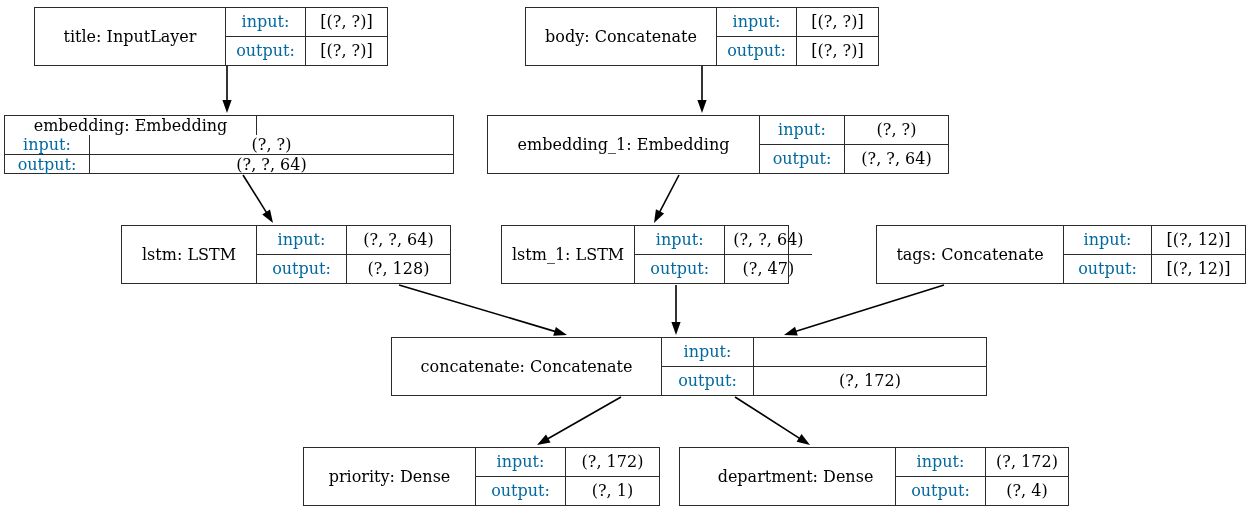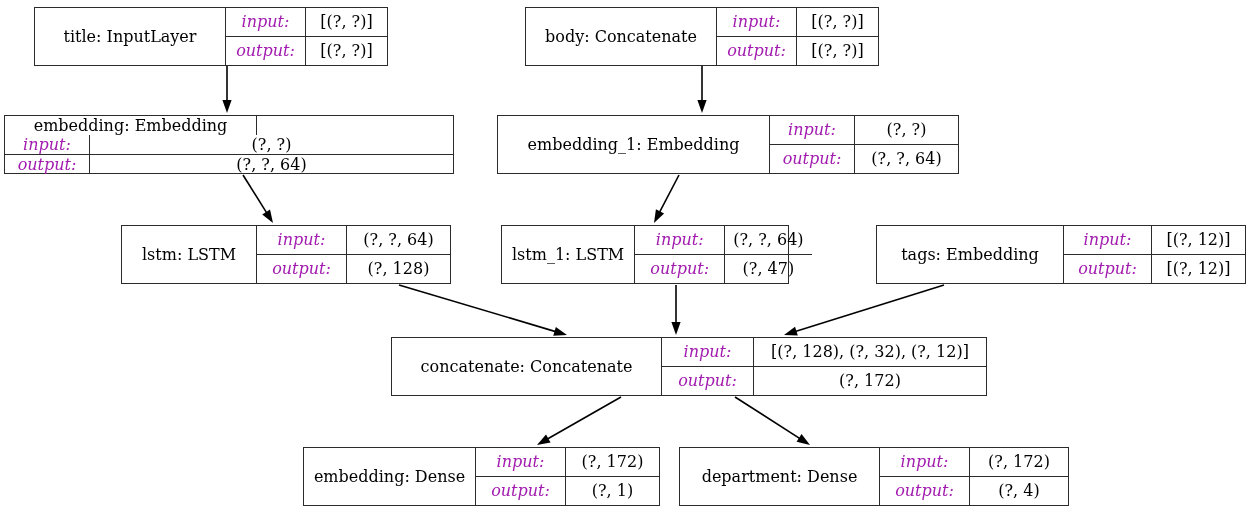--- a/index.html
+++ b/index.html
@@ -50,25 +50,24 @@
   }
   .io-row.first {
     border-bottom: 1px solid #2b2b2b;
   }
   .io-label {
     box-sizing: border-box;
     display: flex;
     align-items: center;
     justify-content: center;
     font-size: 16px;
-    color: #a21caf;
+    color: #0369a1;
     white-space: nowrap;
     border-right: 1px solid #2b2b2b;
     padding: 0 8px;
-    font-style: italic;
   }
   .io-value {
     box-sizing: border-box;
     display: flex;
     align-items: center;
     justify-content: center;
     font-size: 16px;
     color: #000000;
     white-space: nowrap;
     flex: 1 1 auto;
@@ -158,21 +157,21 @@
           <div class="io-row first">
             <div class="io-label" style="width: 85px;">input:</div>
             <div class="io-value">(?, ?)</div>
           </div>
           <div class="io-row ">
             <div class="io-label" style="width: 85px;">output:</div>
             <div class="io-value">(?, ?, 64)</div>
           </div>
         </div>
       </div>
-      <div class="node" style="left: 497px; top: 115px; width: 462px; height: 59px;">
+      <div class="node" style="left: 487px; top: 115px; width: 462px; height: 59px;">
         <div class="node-name" style="width: 272px;">embedding_1: Embedding</div>
         <div class="io-table">
           <div class="io-row first">
             <div class="io-label" style="width: 85px;">input:</div>
             <div class="io-value">(?, ?)</div>
           </div>
           <div class="io-row ">
             <div class="io-label" style="width: 85px;">output:</div>
             <div class="io-value">(?, ?, 64)</div>
           </div>
@@ -198,59 +197,58 @@
             <div class="io-label" style="width: 90px;">input:</div>
             <div class="io-value">(?, ?, 64)</div>
           </div>
           <div class="io-row ">
             <div class="io-label" style="width: 90px;">output:</div>
             <div class="io-value">(?, 47)</div>
           </div>
         </div>
       </div>
       <div class="node" style="left: 876px; top: 225px; width: 370px; height: 59px;">
-        <div class="node-name" style="width: 187px;">tags: Embedding</div>
+        <div class="node-name" style="width: 187px;">tags: Concatenate</div>
         <div class="io-table">
           <div class="io-row first">
             <div class="io-label" style="width: 88px;">input:</div>
             <div class="io-value">[(?, 12)]</div>
           </div>
           <div class="io-row ">
             <div class="io-label" style="width: 88px;">output:</div>
             <div class="io-value">[(?, 12)]</div>
           </div>
         </div>
       </div>
       <div class="node" style="left: 391px; top: 337px; width: 596px; height: 59px; justify-content: flex-end;">
         <div class="node-name" style="width: 270px;">concatenate: Concatenate</div>
         <div class="io-table">
           <div class="io-row first">
             <div class="io-label" style="width: 92px;">input:</div>
-            <div class="io-value">[(?, 128), (?, 32), (?, 12)]</div>
           </div>
           <div class="io-row ">
             <div class="io-label" style="width: 92px;">output:</div>
             <div class="io-value">(?, 172)</div>
           </div>
         </div>
       </div>
       <div class="node" style="left: 303px; top: 447px; width: 357px; height: 59px;">
-        <div class="node-name" style="width: 172px;">embedding: Dense</div>
+        <div class="node-name" style="width: 172px;">priority: Dense</div>
         <div class="io-table">
           <div class="io-row first">
             <div class="io-label" style="width: 90px;">input:</div>
             <div class="io-value">(?, 172)</div>
           </div>
           <div class="io-row ">
             <div class="io-label" style="width: 90px;">output:</div>
             <div class="io-value">(?, 1)</div>
           </div>
         </div>
       </div>
-      <div class="node" style="left: 679px; top: 447px; width: 390px; height: 59px;">
+      <div class="node" style="left: 679px; top: 447px; width: 390px; height: 59px; padding-left: 16px;">
         <div class="node-name" style="width: 200px;">department: Dense</div>
         <div class="io-table">
           <div class="io-row first">
             <div class="io-label" style="width: 90px;">input:</div>
             <div class="io-value">(?, 172)</div>
           </div>
           <div class="io-row ">
             <div class="io-label" style="width: 90px;">output:</div>
             <div class="io-value">(?, 4)</div>
           </div>

